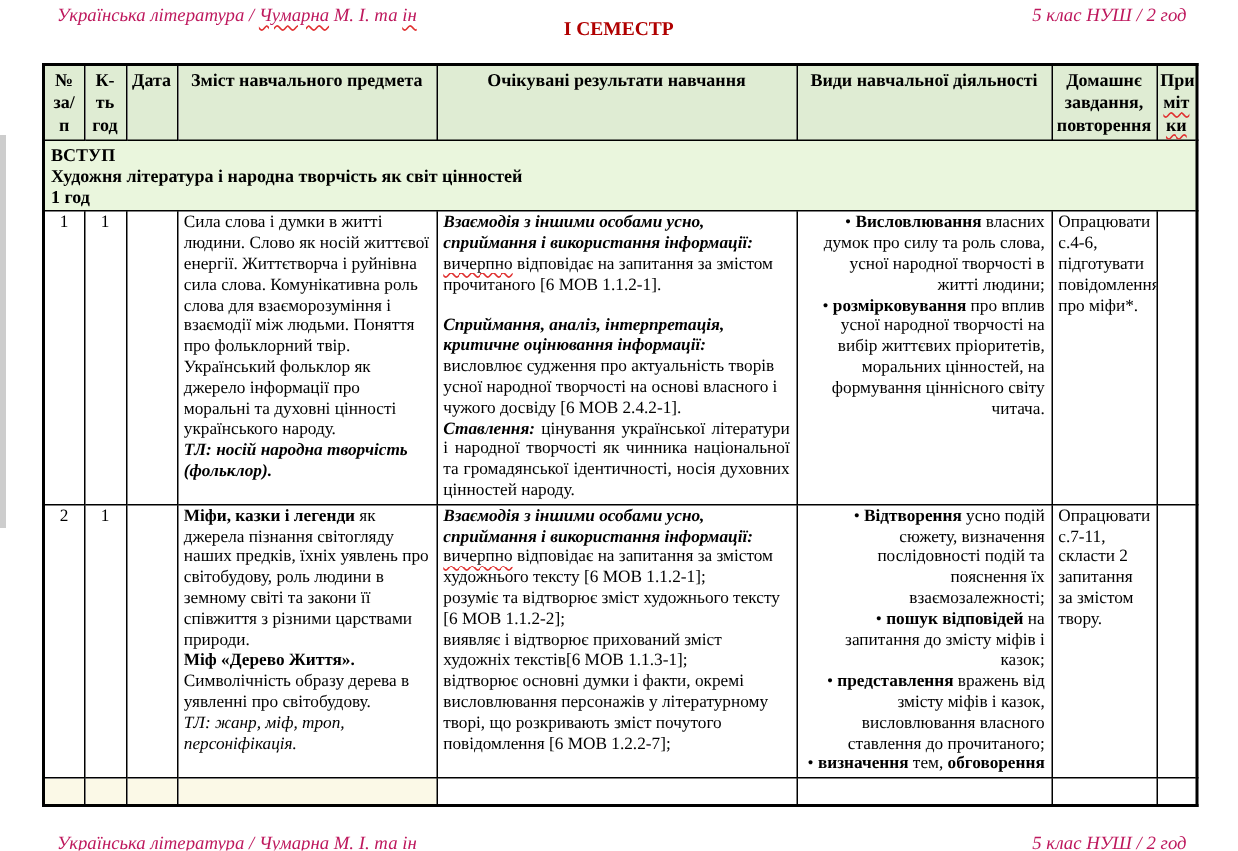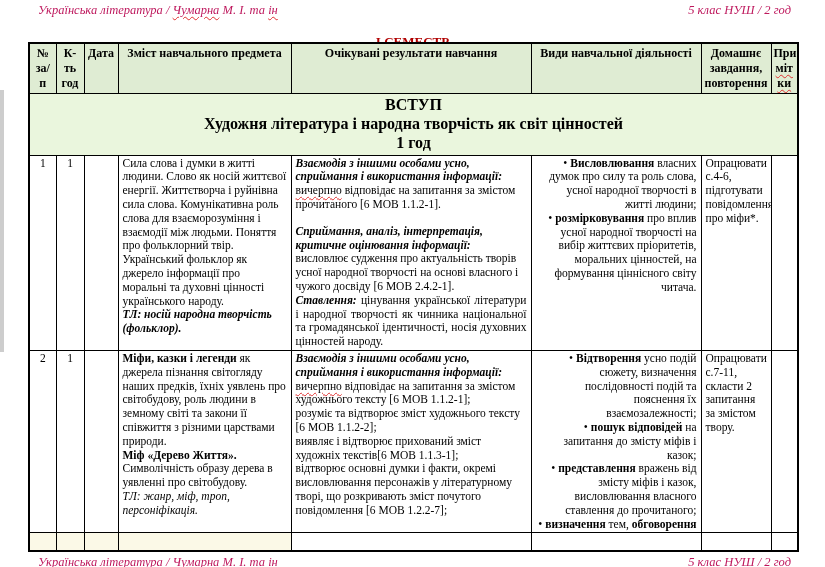--- a/index.html
+++ b/index.html
@@ -16,21 +16,21 @@
     font-style:italic;
     font-weight:normal;
     color:#be185d;
   }
   #hdr-left  { top:3px;  left:38px; }
   #hdr-right { top:3px;  right:34px; }
   #ftr-left  { top:555px; left:38px; }
   #ftr-right { top:555px; right:34px; }
   .semester-title {
     position:absolute;
-    top:34px; left:0; width:100%;
+    top:11px; left:0; width:100%;
     text-align:center;
     font-size:13px;
     font-weight:bold;
     color:#b00000;
   }
   .left-edge-strip {
     position:absolute;
     left:0; top:90px;
     width:4px; height:262px;
     background:#cdcdcd;
@@ -56,22 +56,21 @@
     font-weight:bold;
     font-size:12px;
     text-align:center;
     vertical-align:top;
     line-height:1.25;
     padding:2px 2px;
   }
   tr.section-row td {
     background:#eaf6dd;
     font-weight:bold;
-    font-size:16px;
-    text-align:center;
+    font-size:12px;
     line-height:1.18;
     padding:2px 4px;
   }
   td.center { text-align:center; }
   td.cream  { background:#fbf9e7; }
   td.nob    { border-top:none; }
   .para { margin:0; }
   .para.gap { height:13px; }
   .para.justify { text-align:justify; }
   .para.bullet { padding-left:11px; text-indent:-11px;text-align:right; }

